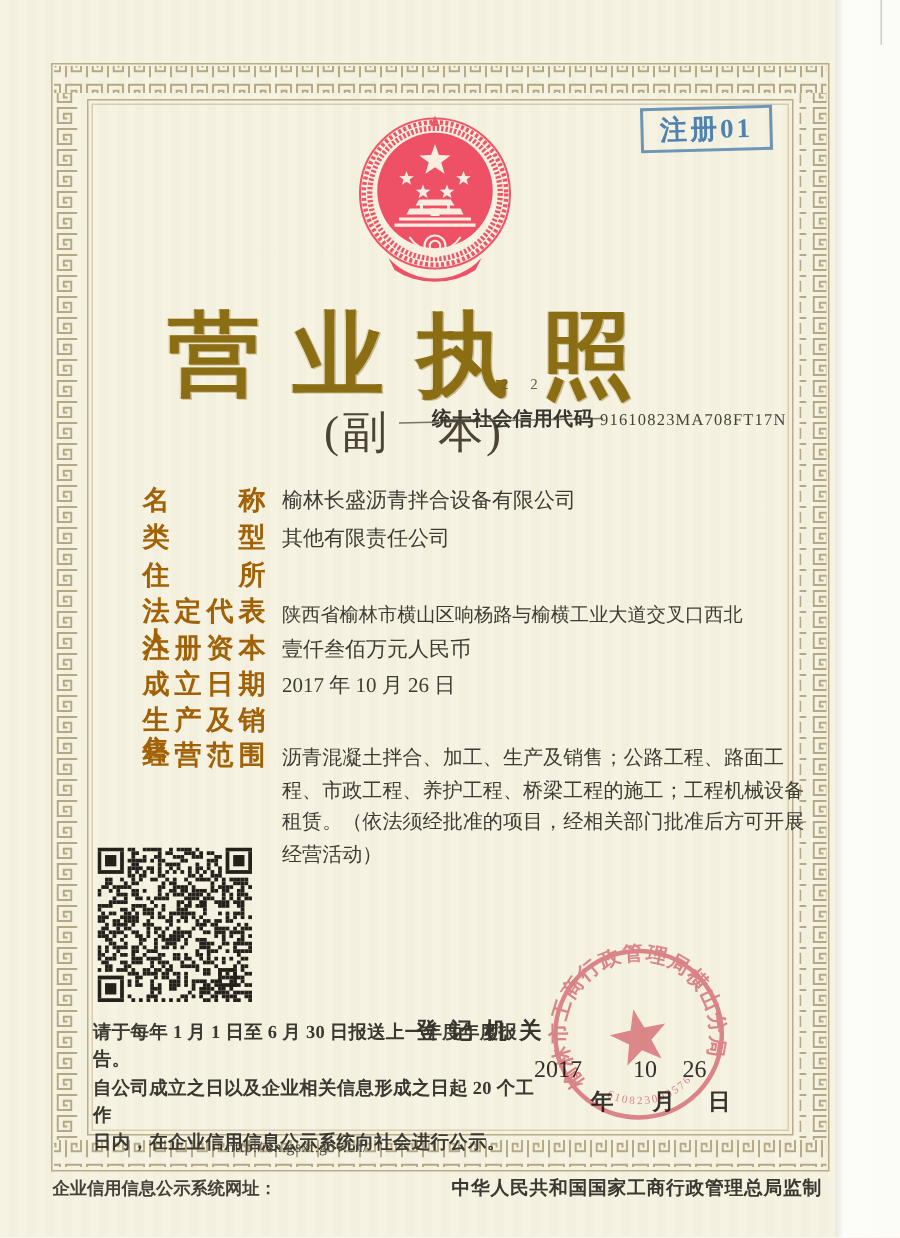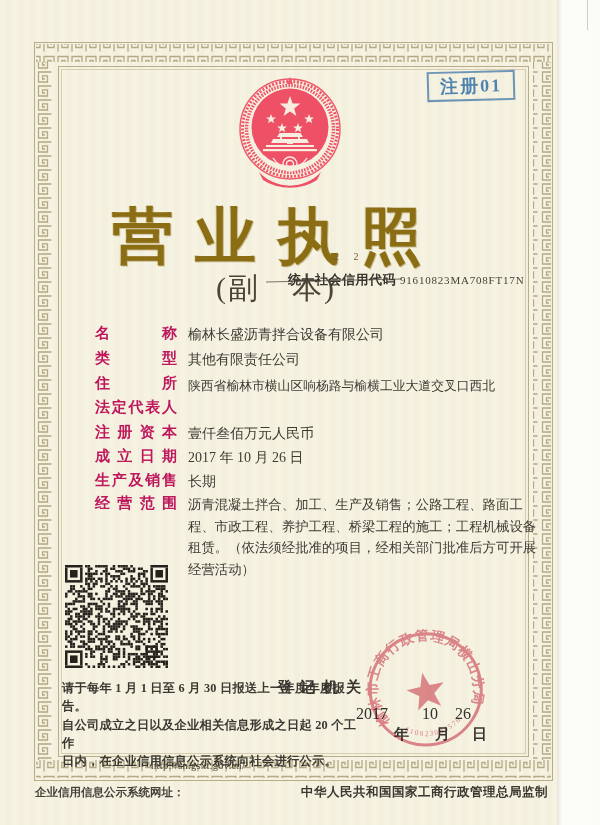--- a/index.html
+++ b/index.html
@@ -24,26 +24,26 @@
   .cc-value{font-size:11px;color:#45423a;letter-spacing:.8px;}
   .strike{left:266px;top:280px;width:136px;height:1.2px;background:#4d483d;opacity:.75;transform:rotate(-1.2deg);}
 
   
   .reg-stamp{left:427px;top:71px;width:84px;height:26px;border:2px solid rgba(70,128,192,.85);
       color:#3f7ec2;font-size:18px;font-weight:bold;letter-spacing:2px;text-align:center;
       line-height:26px;transform:rotate(-1.5deg);mix-blend-mode:multiply;opacity:.9;}
 
   
   .row{position:absolute;left:95px;width:450px;display:flex;align-items:flex-start;}
-  .lab{width:82px;flex:0 0 82px;font-weight:bold;font-size:15px;color:#be185d;
+  .lab{width:82px;flex:0 0 82px;font-weight:bold;font-size:18px;color:#a16207;
        text-align:justify;text-align-last:justify;line-height:20px;}
   .val{margin-left:11px;font-size:14px;color:#3e3b33;line-height:21.5px;padding-top:1px;flex:1;}
   .r1{top:323px}.r2{top:348px}.r3{top:373px}.r4{top:397px}
   .r5{top:422px}.r6{top:446px}.r7{top:470px}.r8{top:493px}
-  .r3 .val{font-size:12.8px;padding-top:3px;}
+  .r3 .val{font-size:12.8px;padding-top:3px;margin-top:24px;}
   .r8 .val{font-size:13.4px;}
 
   
   .notice{left:62px;top:679px;width:302px;}
   .notice div{font-size:12.3px;line-height:18.3px;color:#3b3831;font-weight:600;letter-spacing:.2px;}
   .authority{left:277px;top:678px;font-size:15px;font-weight:bold;color:#38352f;letter-spacing:8px;white-space:nowrap;}
   .dt{font-size:16px;color:#33312c;}
   .dy{left:356px;top:705px}.dm{left:422px;top:705px}.dd{left:455px;top:705px}
   .du{font-size:15px;font-weight:bold;color:#38352f;}
   .uy{left:394px;top:725px}.um{left:435px;top:725px}.ud{left:472px;top:725px}
@@ -144,21 +144,20 @@
   <div class="row r5">
     <span class="lab">注册资本</span>
     <span class="val">壹仟叁佰万元人民币</span>
   </div>
   <div class="row r6">
     <span class="lab">成立日期</span>
     <span class="val">2017 年 10 月 26 日</span>
   </div>
   <div class="row r7">
     <span class="lab">生产及销售</span>
-    <span class="val">长期</span>
   </div>
   <div class="row r8">
     <span class="lab">经营范围</span>
     <span class="val">沥青混凝土拌合、加工、生产及销售；公路工程、路面工程、市政工程、养护工程、桥梁工程的施工；工程机械设备租赁。（依法须经批准的项目，经相关部门批准后方可开展经营活动）</span>
   </div>
 
   <div class="abs qr"><svg width="103" height="103">
         <rect x="20.10" y="0.00" width="2.51" height="2.51" fill="#24211c"></rect>
         <rect x="22.61" y="0.00" width="2.51" height="2.51" fill="#24211c"></rect>
         <rect x="30.15" y="0.00" width="2.51" height="2.51" fill="#24211c"></rect>

